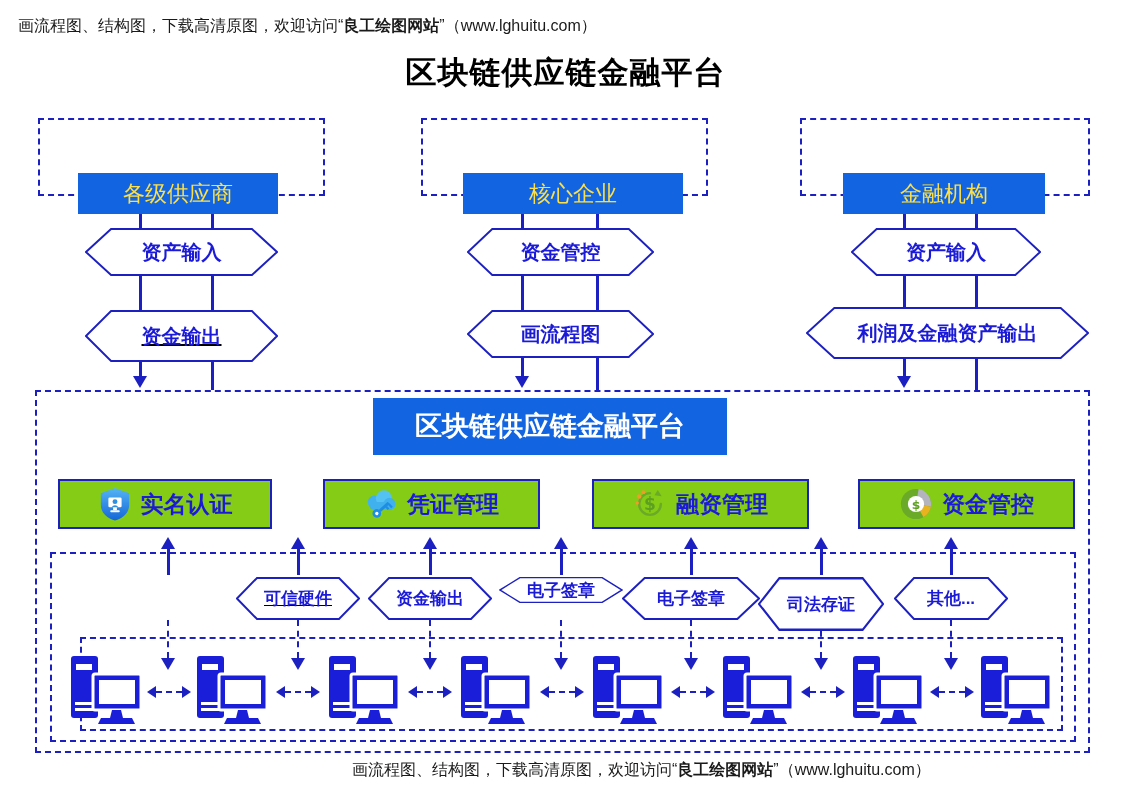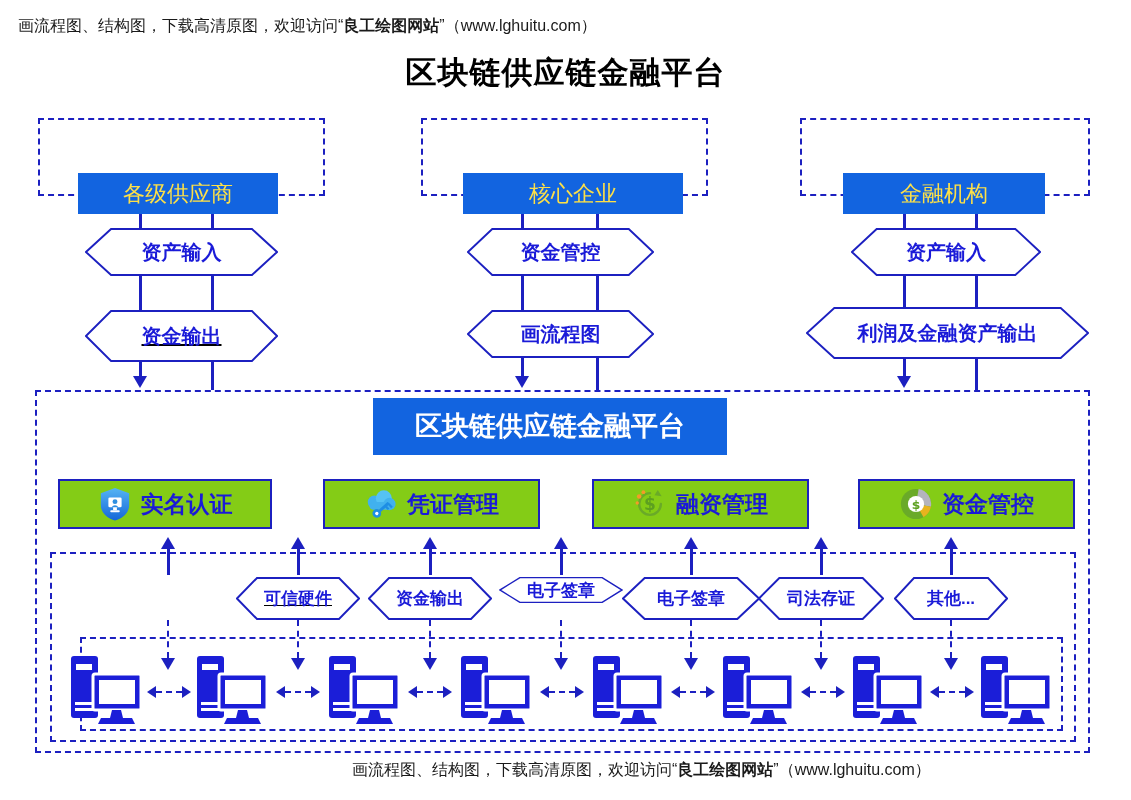--- a/index.html
+++ b/index.html
@@ -204,21 +204,21 @@
         <polygon points="1,22 22,1 108,1 129,22 108,43 22,43"></polygon>
       </svg>
     <span class="hex-label sm">电子签章</span>
   </div>
   <div class="hex" style="left:622px;top:577px;width:138px;height:43px;">
     <svg viewBox="0 0 140 44" preserveAspectRatio="none">
         <polygon points="1,22 23,1 117,1 139,22 117,43 23,43"></polygon>
       </svg>
     <span class="hex-label sm">电子签章</span>
   </div>
-  <div class="hex" style="left:758px;top:577px;width:126px;height:43px;">
+  <div class="hex" style="left:758px;top:577px;width:126px;height:54px;">
     <svg viewBox="0 0 130 44" preserveAspectRatio="none">
         <polygon points="1,22 22,1 108,1 129,22 108,43 22,43"></polygon>
       </svg>
     <span class="hex-label sm">司法存证</span>
   </div>
   <div class="hex" style="left:894px;top:577px;width:114px;height:43px;">
     <svg viewBox="0 0 120 44" preserveAspectRatio="none">
         <polygon points="1,22 21,1 99,1 119,22 99,43 21,43"></polygon>
       </svg>
     <span class="hex-label sm">其他...</span>

